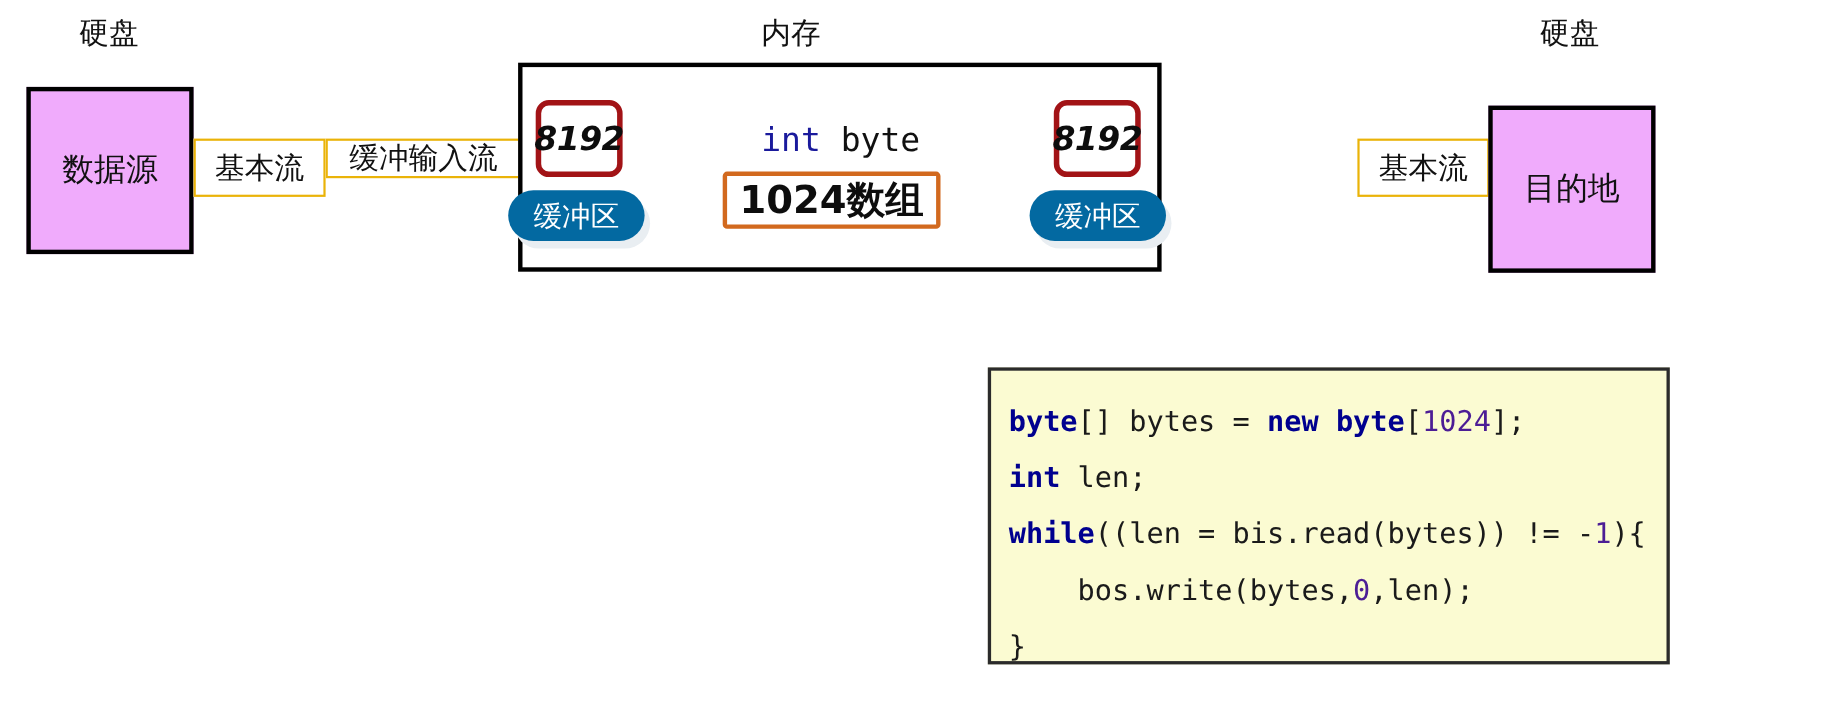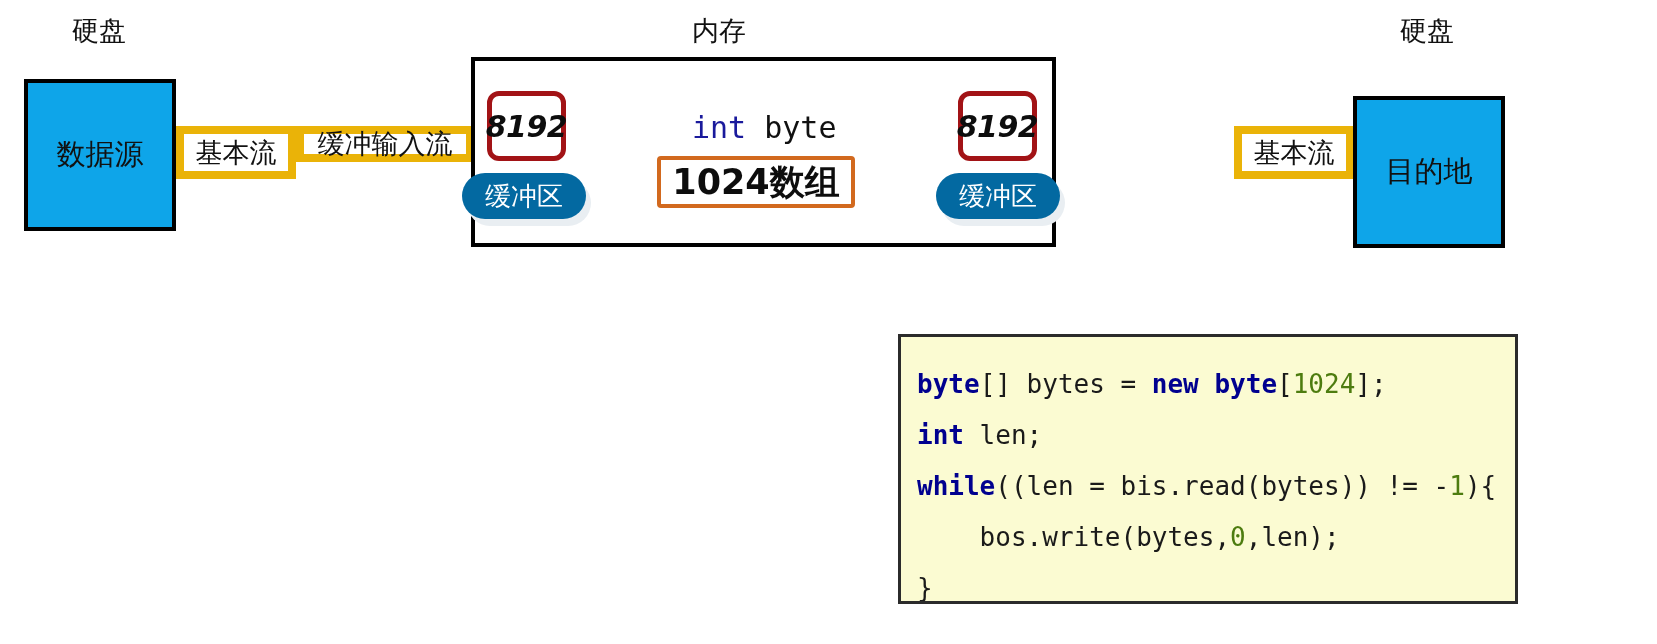--- a/index.html
+++ b/index.html
@@ -29,42 +29,42 @@
     color: #111111;
     white-space: nowrap;
     text-align: center;
     font-family: Liberation Mono, monospace;
   }
 
   
   .disk-box {
     position: absolute;
     border: 4px solid #000000;
-    background: #0ea5e9;
+    background: #f0abfc;
     box-sizing: border-box;
     display: flex;
     align-items: center;
     justify-content: center;
     font-size: 29px;
     color: #111111;
     font-family: "DejaVu Sans", "Liberation Sans", sans-serif;
   }
 
   
   .memory-frame {
     position: absolute;
     border: 4px solid #000000;
     background: #ffffff;
     box-sizing: border-box;
   }
 
   
   .stream-cell {
     position: absolute;
-    border: 8px solid #eab308;
+    border: 2px solid #eab308;
     background: #ffffff;
     box-sizing: border-box;
     display: flex;
     align-items: center;
     justify-content: center;
     font-size: 27px;
     color: #111111;
     white-space: nowrap;
     font-family: "DejaVu Sans", "Liberation Sans", sans-serif;
   }
@@ -144,21 +144,21 @@
     line-height: 51px;
     color: #1a1a1a;
     white-space: pre;
     overflow: hidden;
   }
   .code-block .kw {
     color: #00008f;
     font-weight: bold;
   }
   .code-block .num {
-    color: #4d7c0f;
+    color: #4c1d95;
   }
 </style>
 </head>
 <body>
 
 <div class="canvas">
 
   <div class="caption" style="left:44px; top:20px; width:110px;">硬盘</div>
 
   <div class="caption" style="left:664px; top:20px; width:110px;">内存</div>

